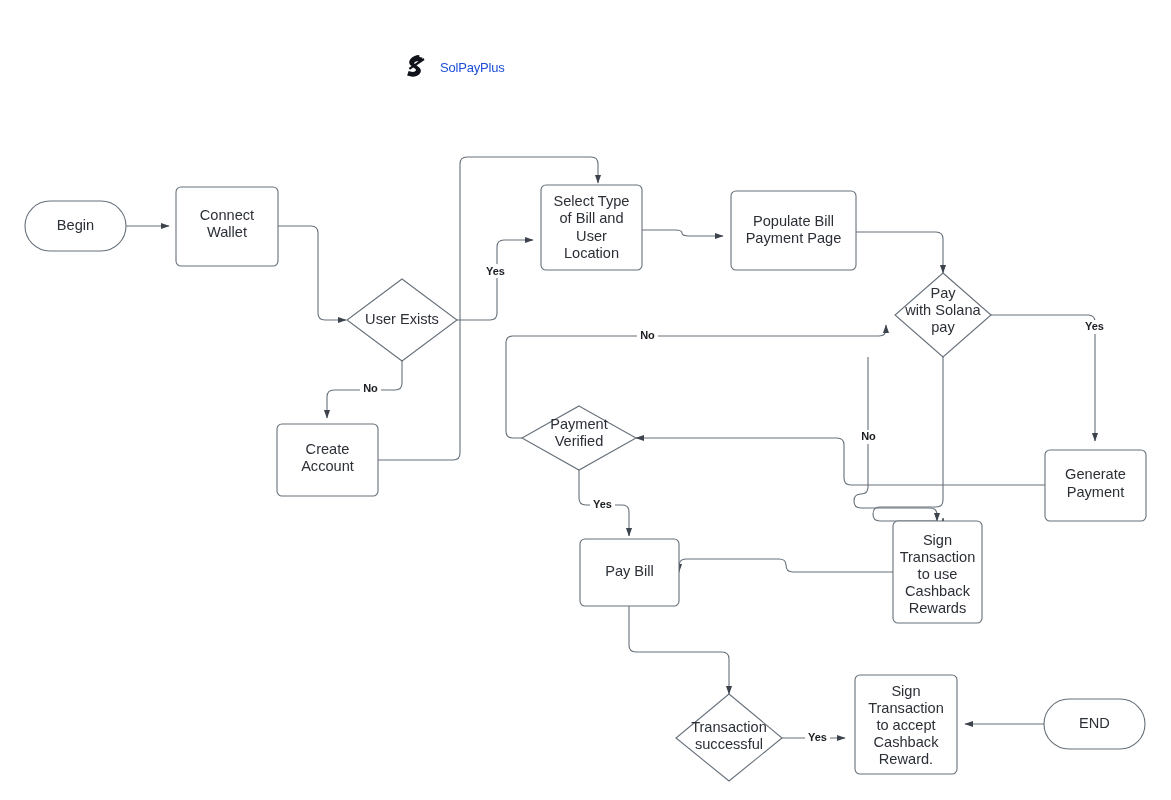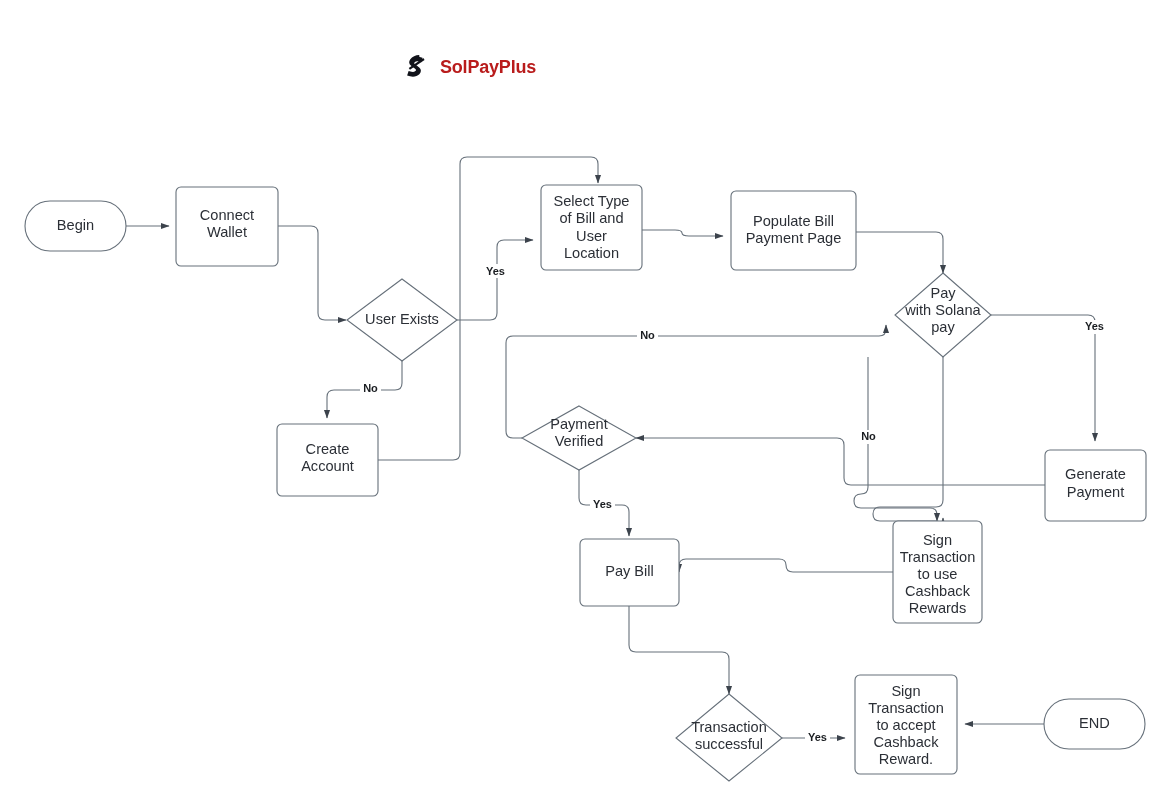--- a/index.html
+++ b/index.html
@@ -29,23 +29,23 @@
     align-items: center;
     gap: 10px;
   }
   .brand-mark {
     width: 30px;
     height: 30px;
     display: block;
   }
   .brand-name {
     font-family: "Liberation Sans", sans-serif;
-    font-size: 18px;
-    font-weight: bold;
-    color: #b91c1c;
+    font-size: 13px;
+    font-weight: normal;
+    color: #1d4ed8;
     letter-spacing: -0.2px;
   }
   .node-shape {
     fill: #ffffff;
     stroke: #66707a;
     stroke-width: 1.1;
   }
   .node-label {
     font-family: "Liberation Sans", sans-serif;
     font-size: 14.6px;

